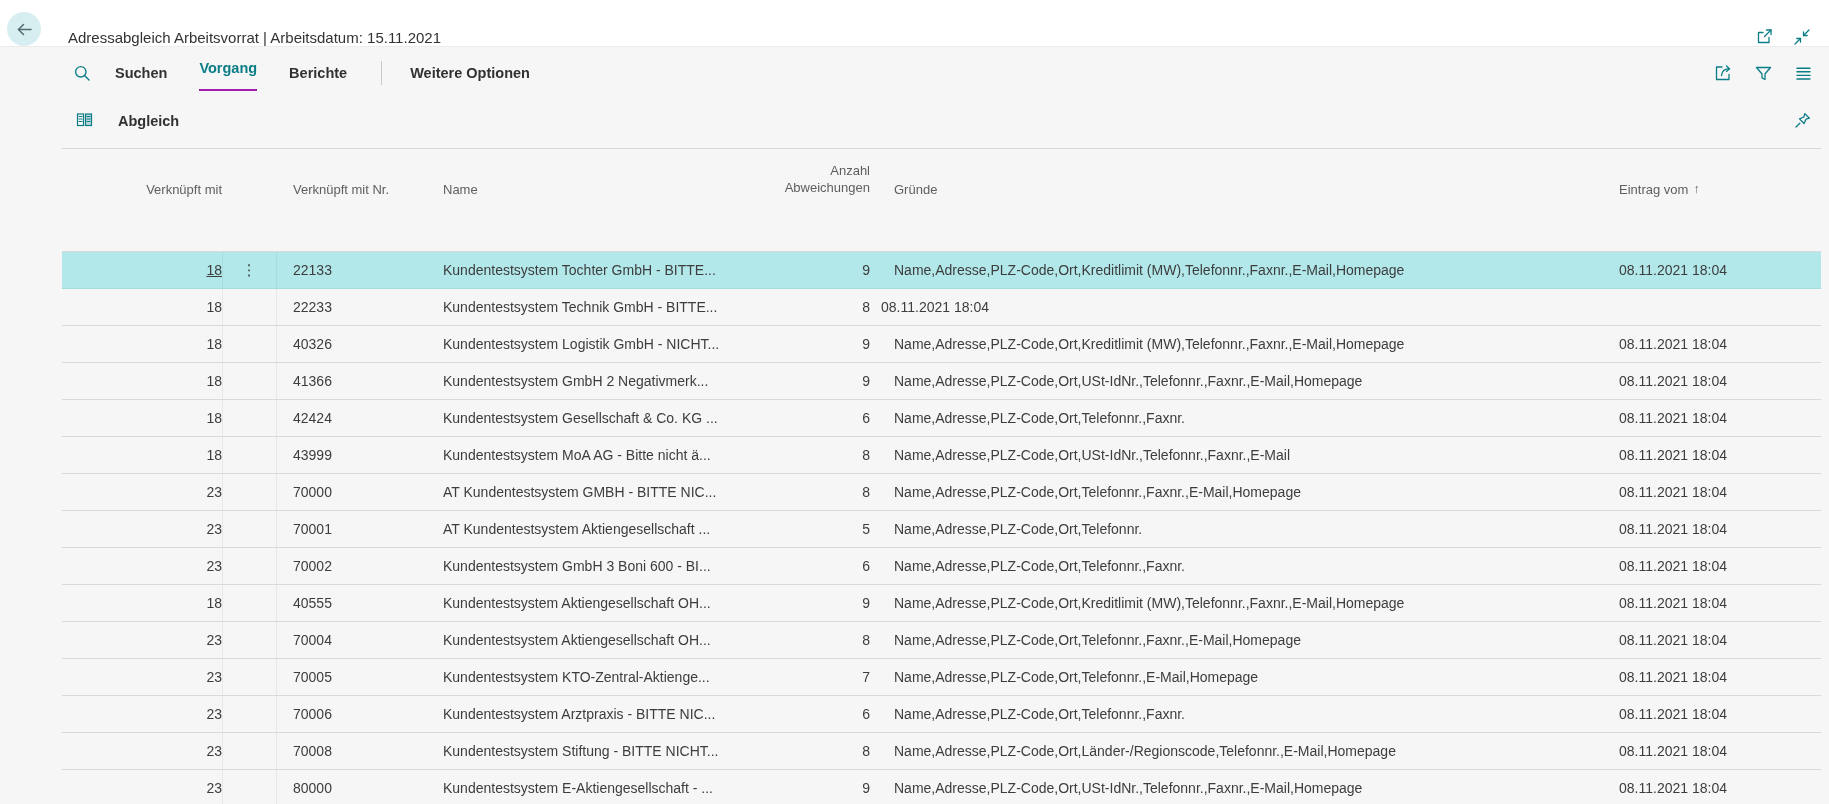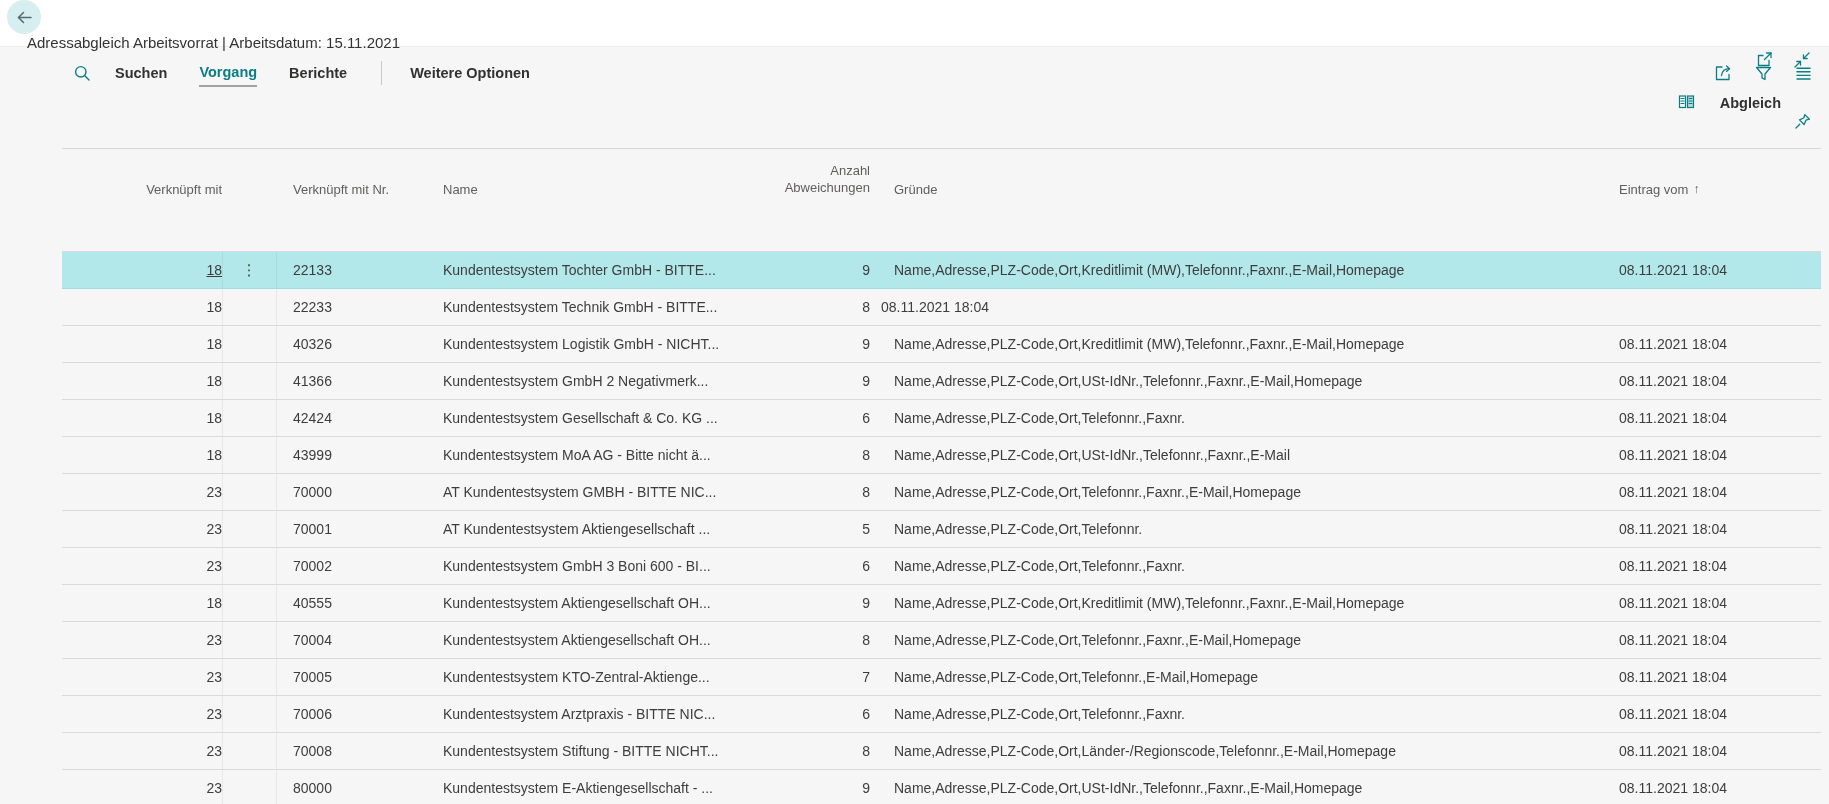--- a/index.html
+++ b/index.html
@@ -9,22 +9,21 @@
     background: #f6f6f7;
     color: #3d3d3d;
   }
 
   
   .topbar {
     height: 47px;
     background: #ffffff;
     border-bottom: 1px solid #ececec;
     display: flex;
-    align-items: flex-start;
-    flex-direction: column;
+    align-items: flex-end;
   }
   .back-btn {
     width: 34px; height: 34px;
     margin-left: 7px;
     border: none;
     border-radius: 50%;
     background: #d7eef0;
     display: flex; align-items: center; justify-content: center;
     cursor: pointer;
     flex: 0 0 auto;
@@ -54,37 +53,36 @@
     display: flex; align-items: center; gap: 24px;
     font-size: 14.5px;
     color: #323130;
     cursor: pointer;
     margin-right: 32px;
     white-space: nowrap;
     font-weight: bold;
   }
   .action.tab-active {
     color: #0b7d86;
-    border-bottom: 2px solid #a3a3a3;
-    padding-bottom: 5px;
+    border-bottom: 2px solid #a21caf;
+    padding-bottom: 13px;
     margin-bottom: -4px;
   }
   .vdivider {
     width: 1px; height: 24px;
     background: #c8c8c8;
     margin: 0 28px 0 2px;
   }
   .ribbon-right { margin-left: auto; display: flex; gap: 21px; align-items: center; }
 
   .ribbon2 {
     height: 55px;
     display: flex;
-    align-items: flex-end;
+    align-items: center;
     padding: 0 16px 0 75px;
-    flex-direction: column;
   }
   .ribbon2 .ribbon-right { margin-right: 1px; }
 
   .content-divider {
     height: 1px;
     background: #d8d8d8;
     margin: 0 8px 0 62px;
   }
 
   

